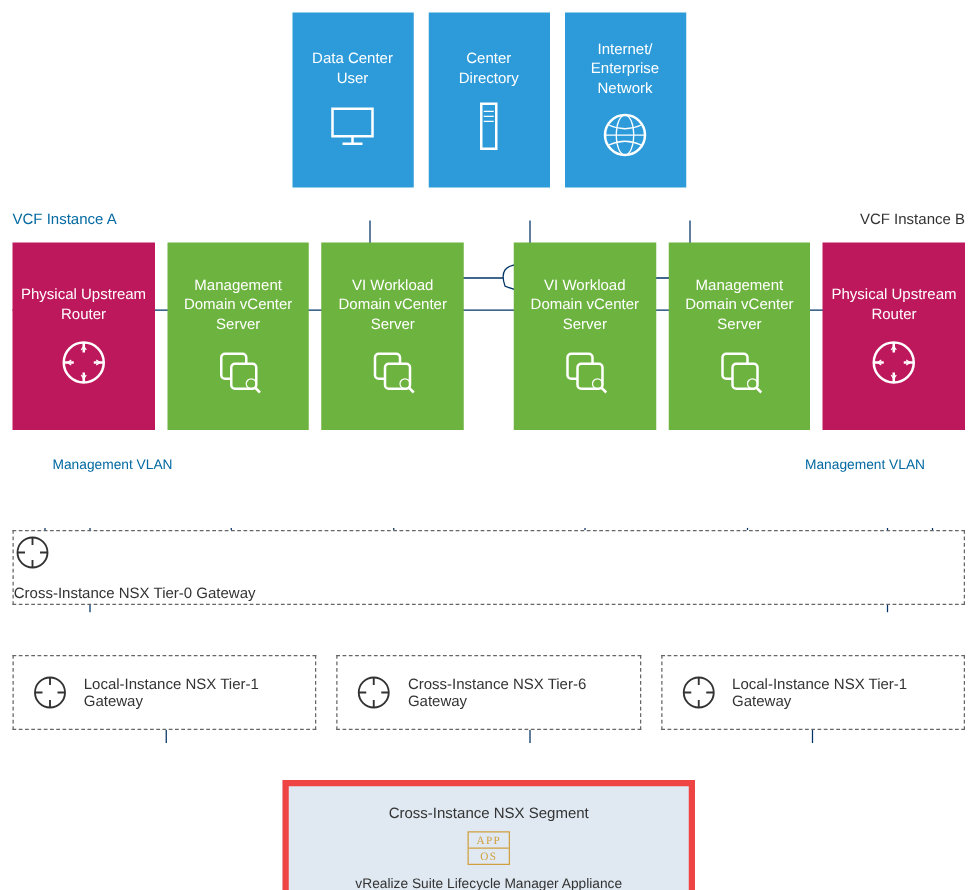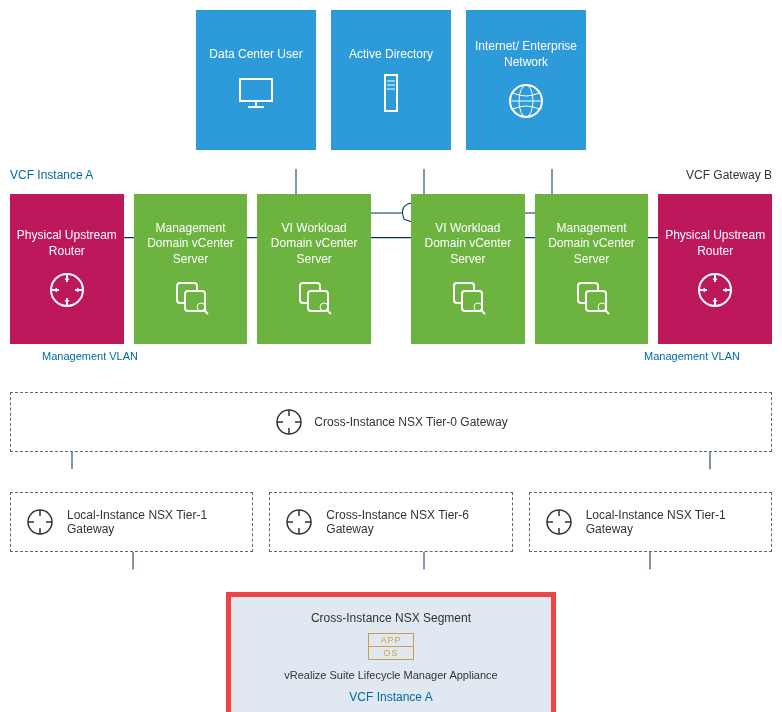--- a/index.html
+++ b/index.html
@@ -33,42 +33,42 @@
     background: #fff;
     color: #333;
   }
   .segment-box {
     background: #e0e9f2;
     border: 5px solid #ef4444;
     color: #333;
   }
 
   .row { display: flex; justify-content: center; gap: 12px; }
-  .top-row { margin: 0 auto 18px; width: 390px; justify-content: space-between; gap:12px; }
+  .top-row { margin: 0 auto 18px; width: 315px; justify-content: space-between; gap:12px; }
   .top-row .box { width: 120px; height: 140px; }
 
   .mid-row { display:flex; gap:10px; width: 100%; margin-top: 12px; }
   .mid-row .box { flex:1; height: 150px; }
   .phys { flex:0 0 90px; }
   .label-blue { color:#0369a1; font-weight: 500; }
 
   .instance-labels { display:flex; justify-content:space-between; margin: 0 0 2px; }
   .tier0 {
     width: 100%; height: 60px;
-    display:flex; align-items:center; justify-content:center;
-    gap: 10px; margin-top: 30px;
+    display:flex; justify-content:center;
+    gap: 10px; margin-top: 30px; flex-direction: column;
   }
   .tier0 .router-icon, .t1-box .router-icon { width:30px; height:30px; flex:none; }
   .tier1-row { display:flex; gap:16px; margin-top: 40px; }
   .t1-box { flex:1; height:60px; display:flex; align-items:center; justify-content:flex-start; padding: 0 14px; gap:12px; }
   .segment {
     width: 330px; margin: 40px auto 0; padding: 14px 10px 10px;
     display:flex; flex-direction:column; align-items:center; gap:8px;
   }
-  .segment .app-icon { width:46px; border:1px solid #d0a040; }
+  .segment .app-icon { width:34px; border:1px solid #d0a040;font-family:Liberation Serif, serif; }
   .segment .app-icon div { text-align:center; font-size:9px; letter-spacing:1px; padding:1px 0; color:#d0a040; }
   .segment .app-icon div:first-child { border-bottom:1px solid #d0a040; }
   .vlan-label { font-size:11px; margin-top:6px;}
   .router-icon svg, .globe-icon svg, .monitor-icon svg, .server-icon svg, .vc-icon svg { width:100%; height:100%; }
 
   
   #wires { position:absolute; top:0; left:0; width:100%; height:100%; pointer-events:none; z-index:-1; }
   #wires line, #wires path { stroke:#003366; stroke-width:1; fill:none; }
   #wires .orange { stroke:#e0a040; }
   #wires .cloud { fill:#fff; }
@@ -125,21 +125,21 @@
     <div class="label">Data Center User</div>
     <div class="icon">
       <svg viewBox="0 0 40 40">
           <rect x="4" y="6" width="32" height="22" fill="none" stroke="#fff" stroke-width="2"></rect>
           <line x1="12" y1="34" x2="28" y2="34" stroke="#fff" stroke-width="2"></line>
           <line x1="20" y1="28" x2="20" y2="34" stroke="#fff" stroke-width="2"></line>
         </svg>
     </div>
   </div>
   <div class="box blue-light">
-    <div class="label">Active Directory</div>
+    <div class="label">Center Directory</div>
     <div class="icon">
       <svg viewBox="0 0 40 40">
           <rect x="14" y="2" width="12" height="36" fill="none" stroke="#fff" stroke-width="2"></rect>
           <line x1="16" y1="8" x2="24" y2="8" stroke="#fff"></line>
           <line x1="16" y1="12" x2="24" y2="12" stroke="#fff"></line>
           <line x1="16" y1="16" x2="24" y2="16" stroke="#fff"></line>
         </svg>
     </div>
   </div>
   <div class="box blue-light">
@@ -151,21 +151,21 @@
           <line x1="4" y1="20" x2="36" y2="20" stroke="#fff"></line>
           <path d="M7 12 Q20 18 33 12" fill="none" stroke="#fff"></path>
           <path d="M7 28 Q20 22 33 28" fill="none" stroke="#fff"></path>
         </svg>
     </div>
   </div>
 </div>
 
 <div class="instance-labels">
   <span class="label-blue">VCF Instance A</span>
-  <span>VCF Gateway B</span>
+  <span>VCF Instance B</span>
 </div>
 
 <div class="mid-row">
   <div style="display:flex; gap:10px; flex:1;">
     <div class="box blue-dark phys">
       <div class="label">Physical Upstream Router</div>
       <div class="icon">
         <svg viewBox="0 0 40 40">
             <circle cx="20" cy="20" r="16" fill="none" stroke="#fff" stroke-width="2"></circle>
             <path d="M20 4 v8 M20 28 v8 M4 20 h8 M28 20 h8" stroke="#fff" stroke-width="2"></path>
@@ -226,21 +226,21 @@
         <svg viewBox="0 0 40 40">
             <circle cx="20" cy="20" r="16" fill="none" stroke="#fff" stroke-width="2"></circle>
             <path d="M20 4 v8 M20 28 v8 M4 20 h8 M28 20 h8" stroke="#fff" stroke-width="2"></path>
             <path d="M18 10 l2 -3 l2 3 M18 30 l2 3 l2 -3 M10 18 l-3 2 l3 2 M30 18 l3 2 l-3 2" stroke="#fff" fill="none"></path>
           </svg>
       </div>
     </div>
   </div>
 </div>
 
-<div style="display:flex; justify-content:space-between; padding:0 4px;">
+<div style="display:flex; justify-content:space-between; padding:16px 4px;">
   <span class="label-blue vlan-label" style="margin-left:28px;">Management VLAN</span>
   <span class="label-blue vlan-label" style="margin-right:28px;">Management VLAN</span>
 </div>
 
 <div class="dashed tier0">
   <div class="router-icon">
     <svg viewBox="0 0 40 40">
         <circle cx="20" cy="20" r="16" fill="none" stroke="#333" stroke-width="2"></circle>
         <path d="M20 4 v8 M20 28 v8 M4 20 h8 M28 20 h8" stroke="#333" stroke-width="2"></path>
       </svg>

